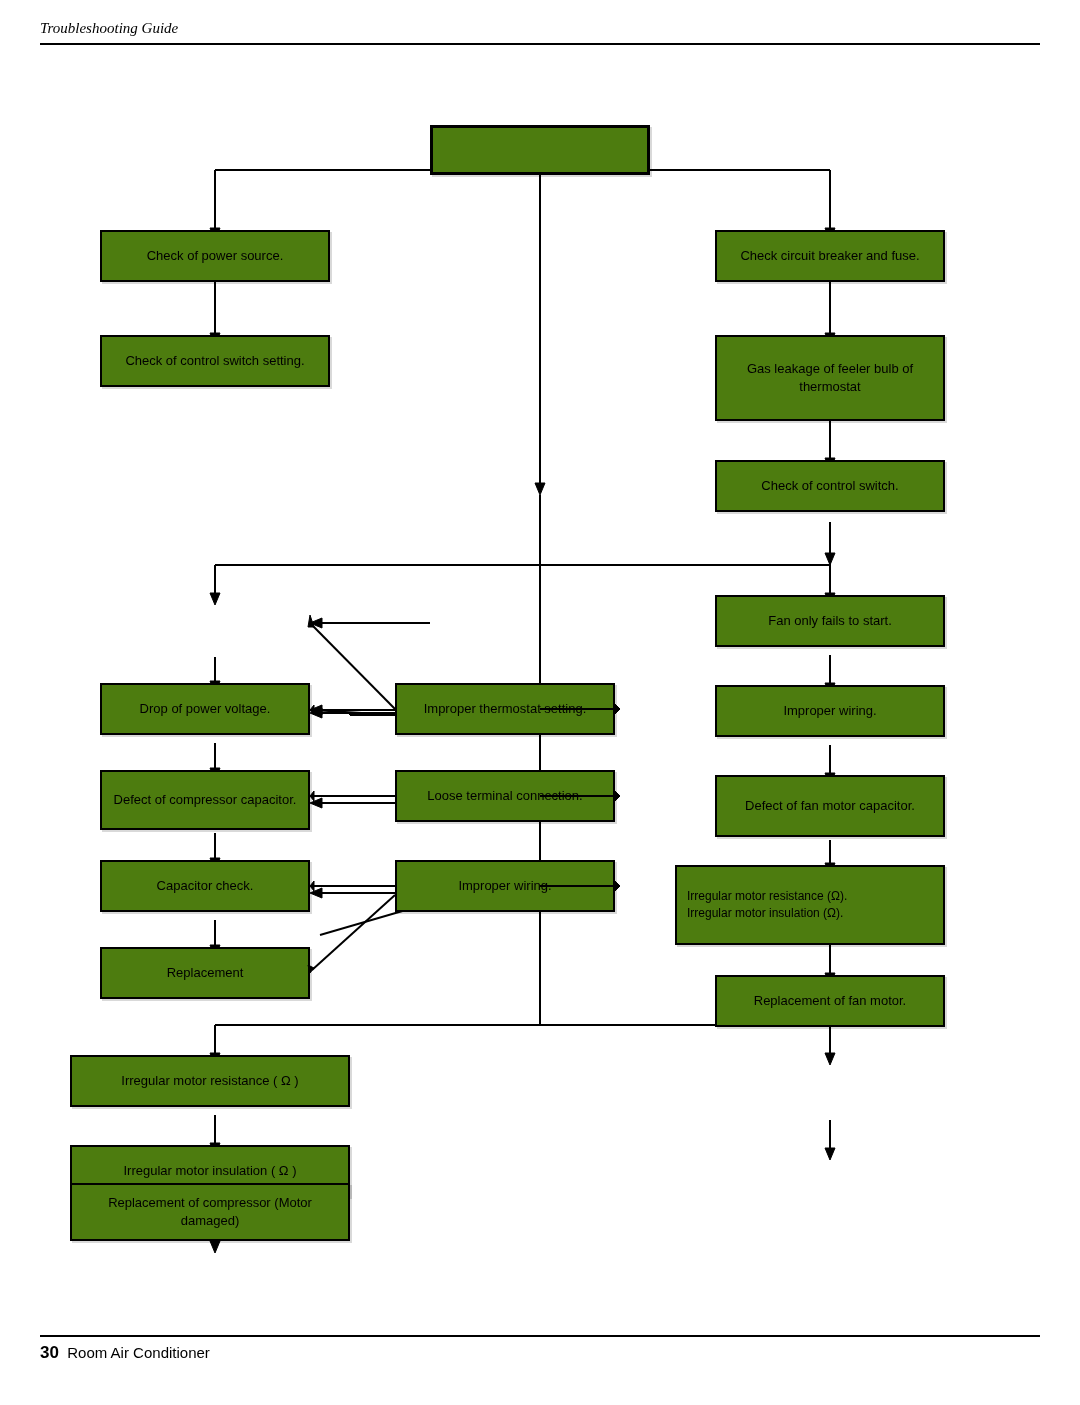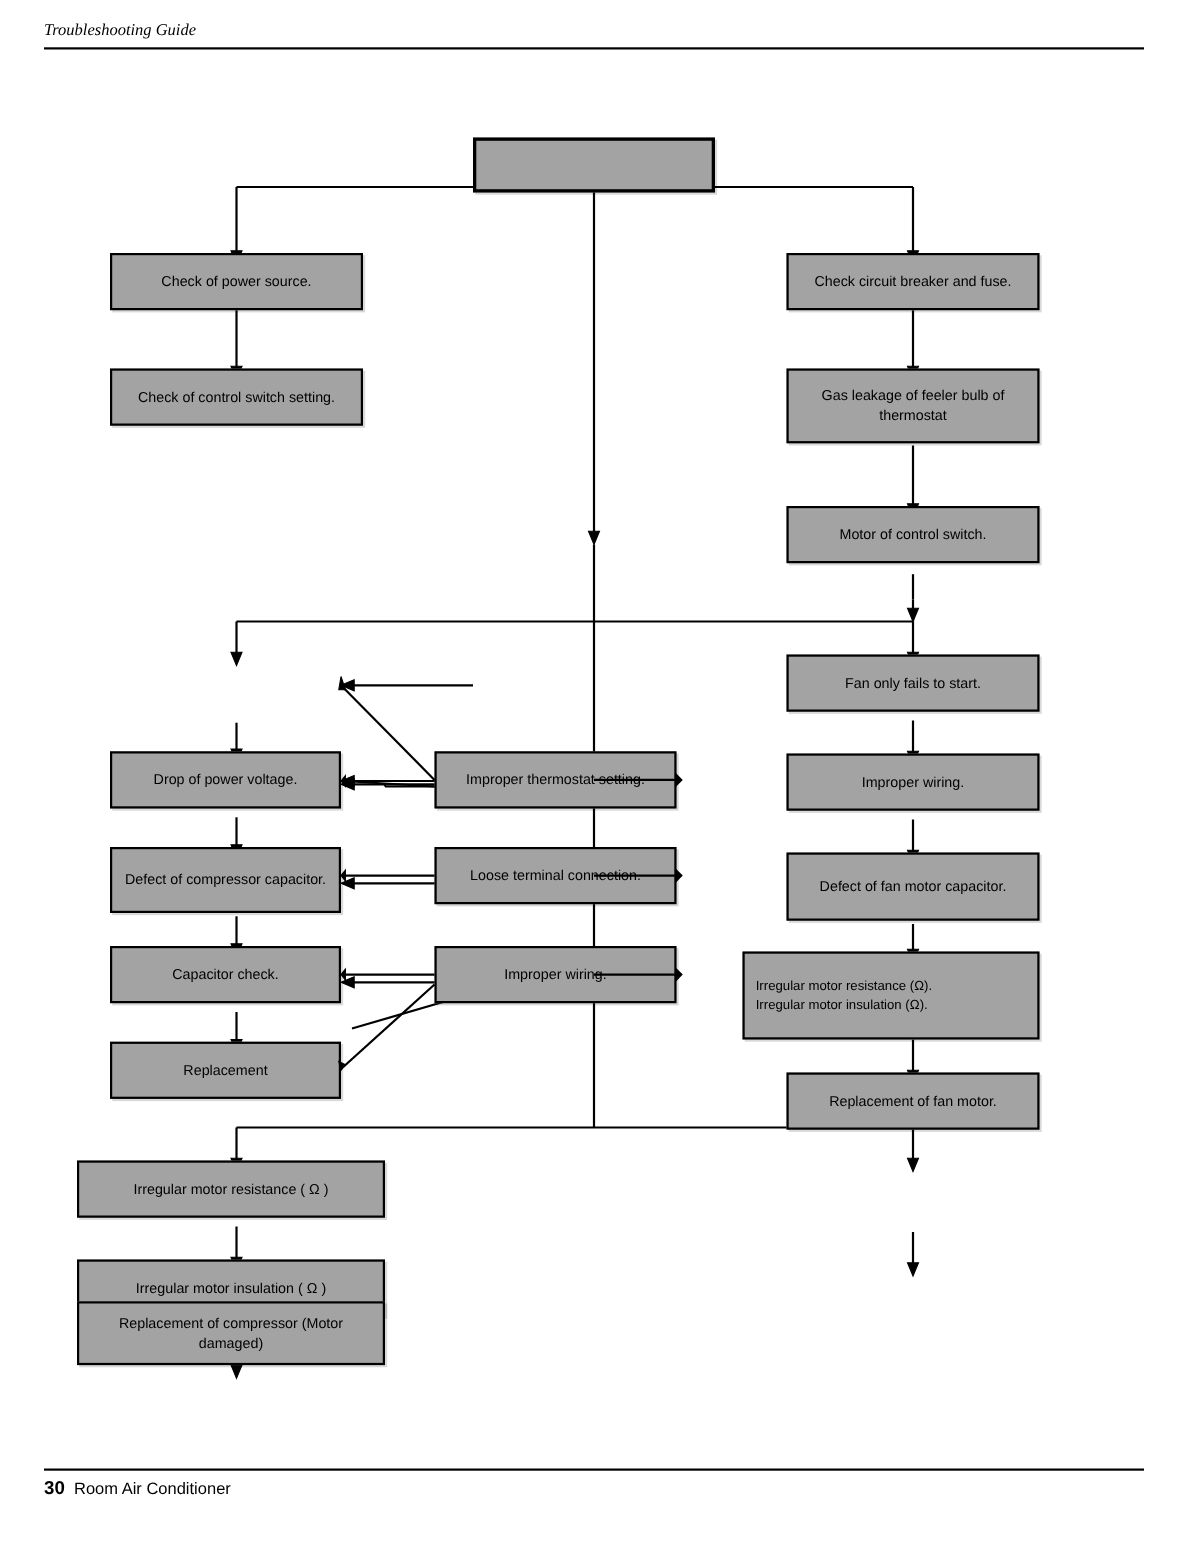--- a/index.html
+++ b/index.html
@@ -43,21 +43,21 @@
     }
     .flowchart {
       position: relative;
       width: 1000px;
       height: 1250px;
       margin: 0 auto;
     }
     .box {
       position: absolute;
       border: 2px solid #000;
-      background: #a3a3a3;
+      background: #4d7c0f;
       padding: 8px 10px;
       font-size: 13px;
       line-height: 1.4;
       display: flex;
       align-items: center;
       justify-content: center;
       text-align: center;
       box-shadow: 2px 2px 0px rgba(0,0,0,0.15);
     }
     .box.bold-border {
@@ -197,23 +197,23 @@
     </svg>
 
     <div class="box bold-border" style="left:390px; top:60px; width:220px; height:50px;"></div>
 
     <div class="box" style="left:60px; top:165px; width:230px; height:52px;">Check of power source.</div>
 
     <div class="box" style="left:60px; top:270px; width:230px; height:52px;">Check of control switch setting.</div>
 
     <div class="box" style="left:675px; top:165px; width:230px; height:52px;">Check circuit breaker and fuse.</div>
 
-    <div class="box" style="left:675px; top:270px; width:230px; height:68px;">Gas leakage of feeler bulb of thermostat</div>
-
-    <div class="box" style="left:675px; top:395px; width:230px; height:52px;">Motor of control switch.</div>
+    <div class="box" style="left:675px; top:270px; width:230px; height:86px;">Gas leakage of feeler bulb of thermostat</div>
+
+    <div class="box" style="left:675px; top:395px; width:230px; height:52px;">Check of control switch.</div>
 
     <div class="box" style="left:675px; top:530px; width:230px; height:52px;">Fan only fails to start.</div>
 
     <div class="box" style="left:675px; top:620px; width:230px; height:52px;">Improper wiring.</div>
 
     <div class="box" style="left:675px; top:710px; width:230px; height:62px;">Defect of fan motor capacitor.</div>
 
     <div class="box" style="left:635px; top:800px; width:270px; height:80px; font-size:12px; text-align:left; justify-content:flex-start; padding:6px 10px; white-space:pre-line;">Irregular motor resistance (Ω).
 Irregular motor insulation (Ω).</div>
 

